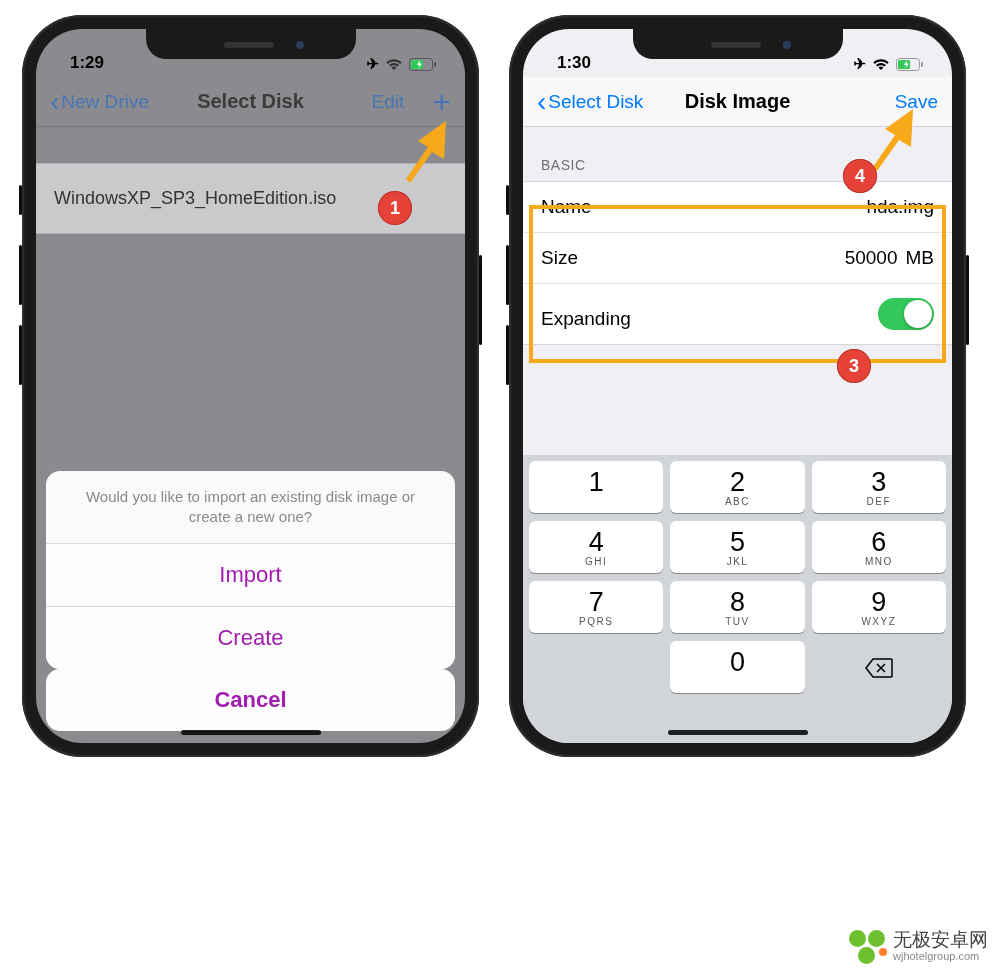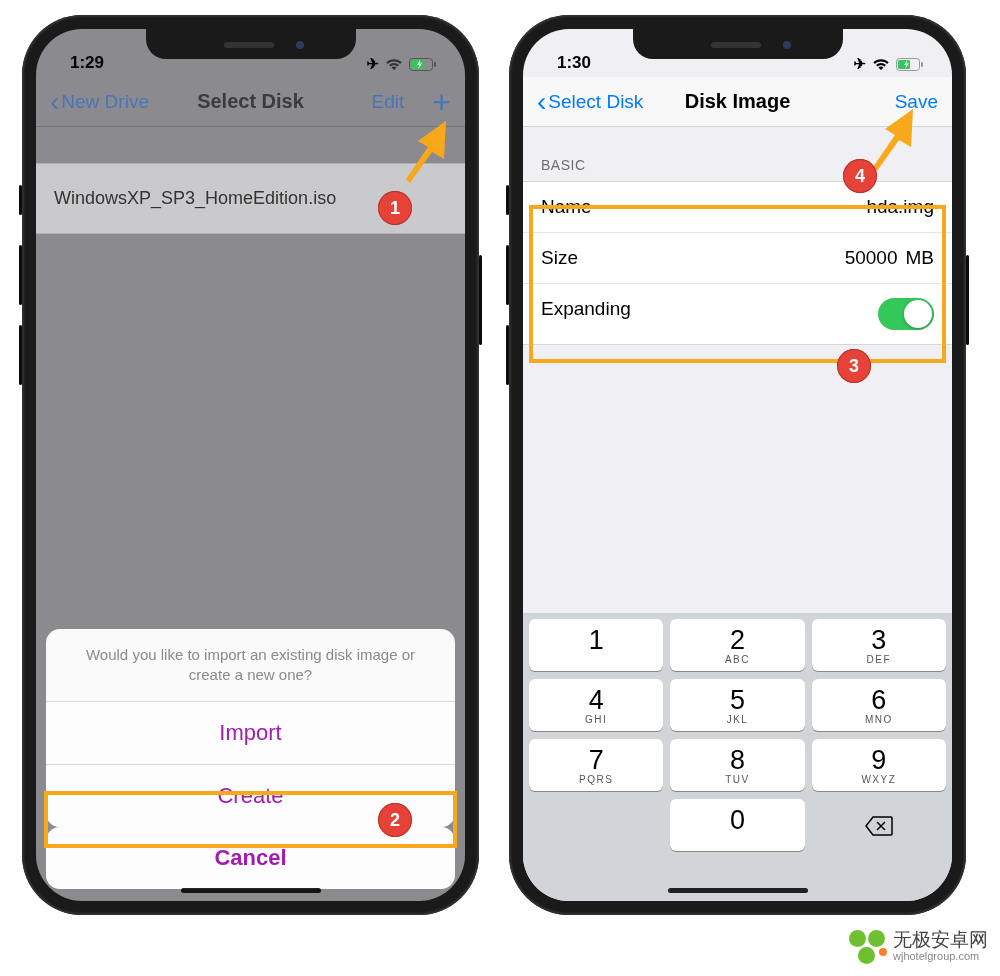--- a/index.html
+++ b/index.html
@@ -7,21 +7,21 @@
     width: 1000px; height: 976px;
     font-family: -apple-system, "Helvetica Neue", Arial, sans-serif;
     background: #fff;
     position: relative;
     display: flex;
     gap: 30px;
     padding: 15px 22px;
   }
   .phone {
     width: 457px;
-    height: 900px;
+    height: 742px;
     background: #1a1a1a;
     border-radius: 60px;
     padding: 14px;
     position: relative;
     box-shadow: inset 0 0 2px 2px #333;
   }
   .side-btn { position:absolute; background:#0c0c0c; border-radius:2px; }
   .sb-left1{ left:-3px; top:170px; width:3px; height:30px;}
   .sb-left2{ left:-3px; top:230px; width:3px; height:60px;}
   .sb-left3{ left:-3px; top:310px; width:3px; height:60px;}
@@ -94,21 +94,21 @@
   .sheet-btn:last-child{ border-bottom:none;}
   .sheet-cancel .sheet-btn { font-weight:600; }
   .home-ind{ position:absolute; bottom:8px; left:50%; transform:translateX(-50%);
     width:140px;height:5px;background:#000;border-radius:3px;opacity:.85;}
   
   .section-header{
     font-size:14px; color:#6d6d72; padding:30px 18px 8px; letter-spacing:.5px;
   }
   .form-group{ background:#fff; border-top:1px solid #d7d7da; border-bottom:1px solid #d7d7da;}
   .form-row{
-    display:flex; justify-content:space-between; align-items:flex-start;
+    display:flex; justify-content:space-between; align-items:flex-end;
     padding:14px 18px; font-size:19px; border-bottom:1px solid #e4e4e7;
   }
   .form-row:last-child{border-bottom:none;}
   .form-label{ color:#000;}
   .form-val{ color:#000; font-weight:400; display:flex; gap:8px; align-items:center;}
   .switch{
     width:56px;height:32px;background:#34c759;border-radius:16px;position:relative;
   }
   .switch::after{
     content:"";position:absolute;width:28px;height:28px;background:#fff;border-radius:50%;

